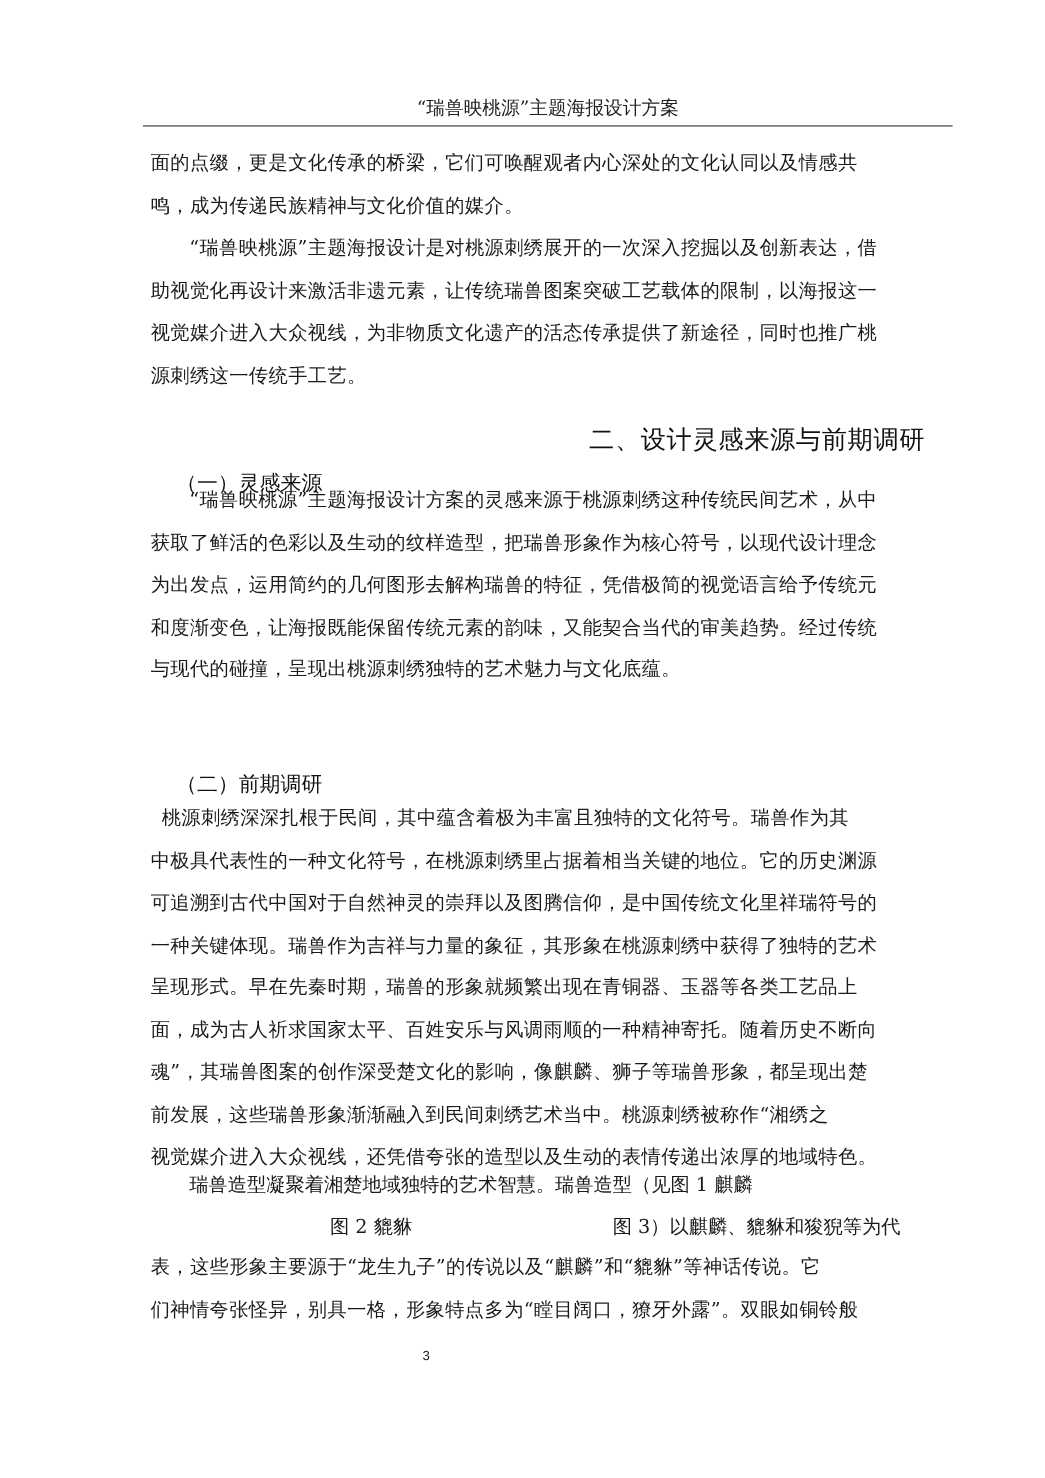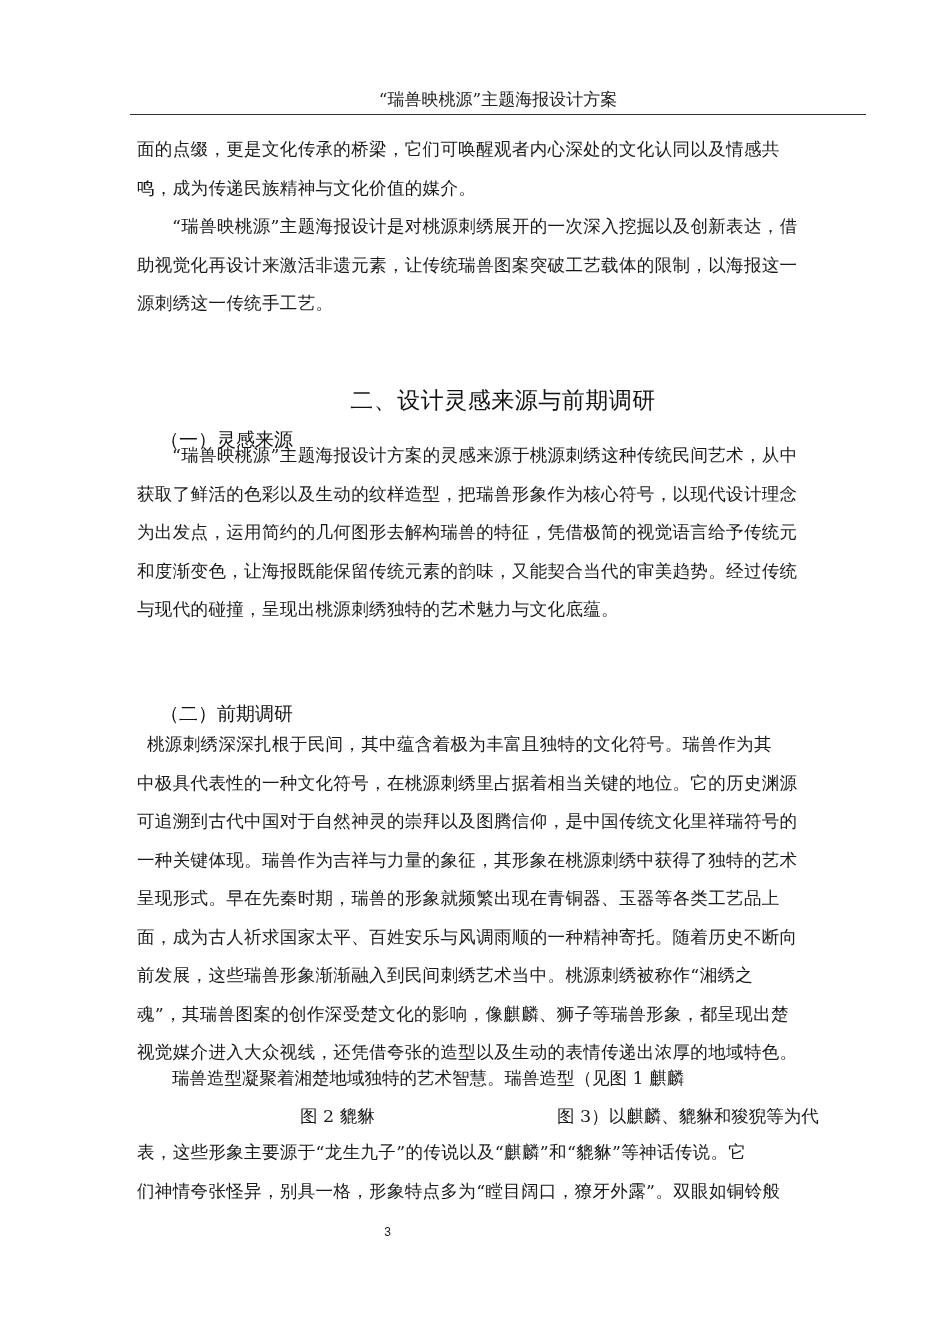--- a/index.html
+++ b/index.html
@@ -7,21 +7,21 @@
          font-family: "DejaVu Serif", "Liberation Serif", serif; color: #111; }
   .page { position: absolute; left: 0; top: 0; width: 950px; height: 1304px; }
   .running-header { position: absolute; left: 130px; top: 88px; width: 736px;
          text-align: center; font-size: 17px; line-height: 22px; color: #222; }
   .header-rule { position: absolute; left: 130px; top: 114px; width: 736px; height: 0;
          border-top: 1.5px solid #333; }
   .body { position: absolute; left: 137px; top: 130px; width: 720px; }
   .line { height: 38.5px; line-height: 38.5px; font-size: 17.5px; white-space: nowrap;
           letter-spacing: 0.35px; color: #1a1a1a; }
   .indent { padding-left: 35px; }
-  .h1 { position: absolute; left: 143px; top: 380px; width: 720px; text-align: center;
+  .h1 { position: absolute; left: 121px; top: 380px; width: 720px; text-align: right;
         font-family: "DejaVu Sans", "Liberation Sans", sans-serif; font-size: 23px;
         line-height: 40px; color: #111; letter-spacing: 0.5px; }
   .h2 { position: absolute; left: 160px; font-family: "DejaVu Sans", "Liberation Sans", sans-serif;
         font-size: 19px; line-height: 30px; color: #111; }
   .block { position: absolute; left: 137px; width: 720px; }
   .fig-line { position: absolute; font-size: 17.5px; line-height: 30px; color: #1a1a1a; white-space: nowrap; }
   .page-number { position: absolute; top: 1225px; left: 0; width: 775px; text-align: center;
         font-family: "Liberation Sans", sans-serif; font-size: 12px; color: #222; }
 </style>
 </head>
@@ -30,20 +30,21 @@
 <div class="page">
 
   <div class="running-header">“瑞兽映桃源”主题海报设计方案</div>
   <div class="header-rule"></div>
 
   <div class="body">
     <div class="line">面的点缀，更是文化传承的桥梁，它们可唤醒观者内心深处的文化认同以及情感共</div>
     <div class="line">鸣，成为传递民族精神与文化价值的媒介。</div>
     <div class="line indent">“瑞兽映桃源”主题海报设计是对桃源刺绣展开的一次深入挖掘以及创新表达，借</div>
     <div class="line">助视觉化再设计来激活非遗元素，让传统瑞兽图案突破工艺载体的限制，以海报这一</div>
+    <div class="line">视觉媒介进入大众视线，为非物质文化遗产的活态传承提供了新途径，同时也推广桃</div>
     <div class="line">源刺绣这一传统手工艺。</div>
   </div>
 
   <div class="h1">二、设计灵感来源与前期调研</div>
 
   <div class="h2" style="top:424px;">（一）灵感来源</div>
 
   <div class="block" style="top:436px;">
     <div class="line indent">“瑞兽映桃源”主题海报设计方案的灵感来源于桃源刺绣这种传统民间艺术，从中</div>
     <div class="line">获取了鲜活的色彩以及生动的纹样造型，把瑞兽形象作为核心符号，以现代设计理念</div>
@@ -54,22 +55,22 @@
 
   <div class="h2" style="top:698px;">（二）前期调研</div>
 
   <div class="block" style="top:725px;">
     <div class="line indent" style="padding-left:10px;">桃源刺绣深深扎根于民间，其中蕴含着极为丰富且独特的文化符号。瑞兽作为其</div>
     <div class="line">中极具代表性的一种文化符号，在桃源刺绣里占据着相当关键的地位。它的历史渊源</div>
     <div class="line">可追溯到古代中国对于自然神灵的崇拜以及图腾信仰，是中国传统文化里祥瑞符号的</div>
     <div class="line">一种关键体现。瑞兽作为吉祥与力量的象征，其形象在桃源刺绣中获得了独特的艺术</div>
     <div class="line">呈现形式。早在先秦时期，瑞兽的形象就频繁出现在青铜器、玉器等各类工艺品上</div>
     <div class="line">面，成为古人祈求国家太平、百姓安乐与风调雨顺的一种精神寄托。随着历史不断向</div>
+    <div class="line">魂”，其瑞兽图案的创作深受楚文化的影响，像麒麟、狮子等瑞兽形象，都呈现出楚</div>
     <div class="line">前发展，这些瑞兽形象渐渐融入到民间刺绣艺术当中。桃源刺绣被称作“湘绣之</div>
-    <div class="line">魂”，其瑞兽图案的创作深受楚文化的影响，像麒麟、狮子等瑞兽形象，都呈现出楚</div>
     <div class="line">视觉媒介进入大众视线，还凭借夸张的造型以及生动的表情传递出浓厚的地域特色。</div>
   </div>
 
   <div class="fig-line" style="left:172px; top:1063px;">瑞兽造型凝聚着湘楚地域独特的艺术智慧。瑞兽造型（见图 1 麒麟</div>
   <div class="fig-line" style="left:300px; top:1101px;">图 2 貔貅</div>
   <div class="fig-line" style="left:557px; top:1101px;">图 3）以麒麟、貔貅和狻猊等为代</div>
 
   <div class="block" style="top:1133px;">
     <div class="line">表，这些形象主要源于“龙生九子”的传说以及“麒麟”和“貔貅”等神话传说。它</div>
     <div class="line">们神情夸张怪异，别具一格，形象特点多为“瞠目阔口，獠牙外露”。双眼如铜铃般</div>

